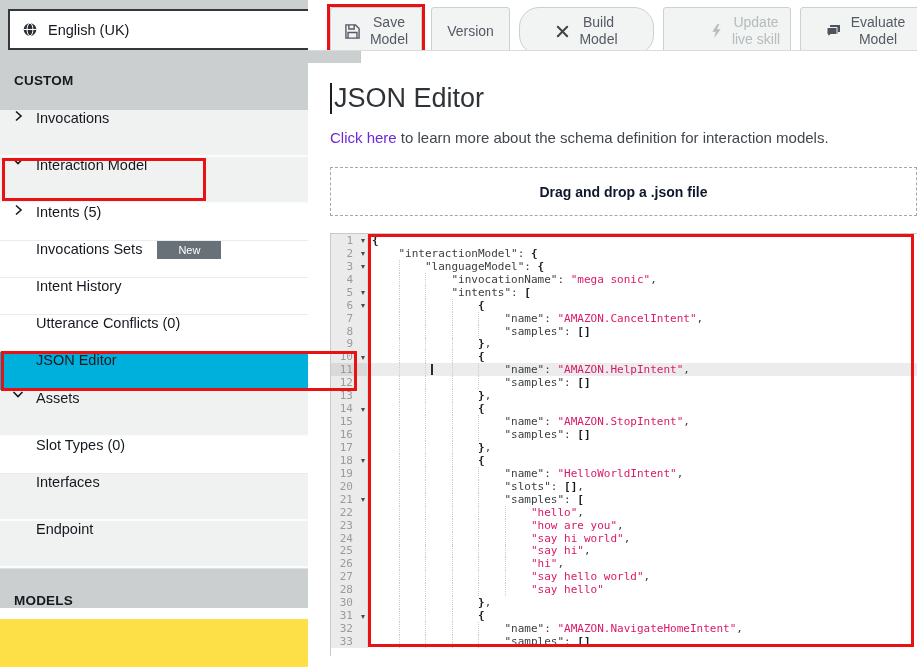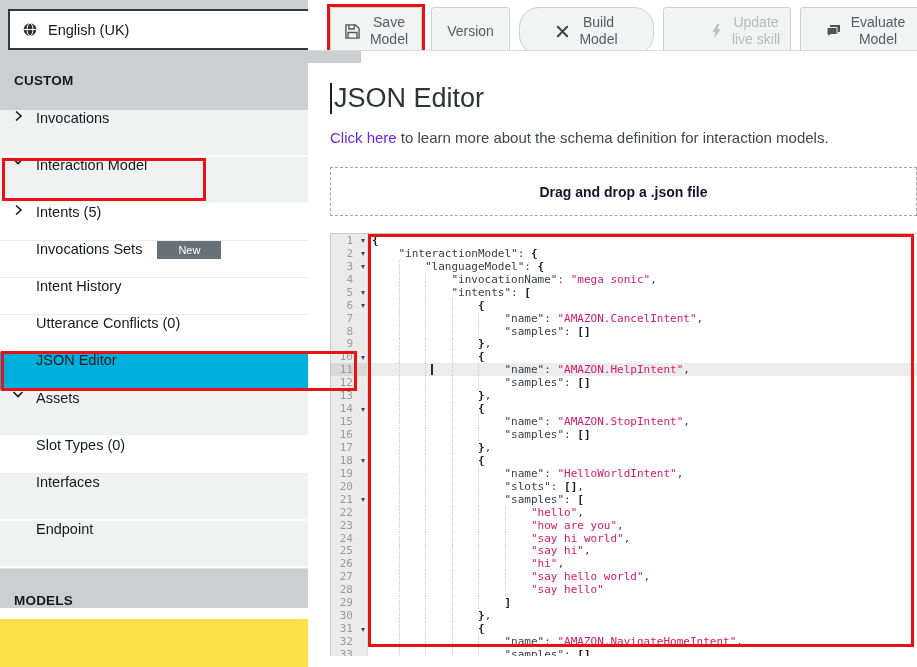--- a/index.html
+++ b/index.html
@@ -340,24 +340,20 @@
           </div>
           <div class="ed-line">
             <div class="gutter-cell">27</div>
             <div class="code-cell"><span class="ind"></span><span class="ind"></span><span class="ind"></span><span class="ind"></span><span class="ind"></span><span class="ind"></span><span class="sv">"say hello world"</span><span class="sp">,</span></div>
           </div>
           <div class="ed-line">
             <div class="gutter-cell">28</div>
             <div class="code-cell"><span class="ind"></span><span class="ind"></span><span class="ind"></span><span class="ind"></span><span class="ind"></span><span class="ind"></span><span class="sv">"say hello"</span></div>
           </div>
           <div class="ed-line">
-            <div class="gutter-cell">29</div>
-            <div class="code-cell"><span class="ind"></span><span class="ind"></span><span class="ind"></span><span class="ind"></span><span class="ind"></span><span class="sb">]</span></div>
-          </div>
-          <div class="ed-line">
             <div class="gutter-cell">30</div>
             <div class="code-cell"><span class="ind"></span><span class="ind"></span><span class="ind"></span><span class="ind"></span><span class="sb">}</span><span class="sp">,</span></div>
           </div>
           <div class="ed-line">
             <div class="gutter-cell">31<span class="fold">▾</span></div>
             <div class="code-cell"><span class="ind"></span><span class="ind"></span><span class="ind"></span><span class="ind"></span><span class="sb">{</span></div>
           </div>
           <div class="ed-line">
             <div class="gutter-cell">32</div>
             <div class="code-cell"><span class="ind"></span><span class="ind"></span><span class="ind"></span><span class="ind"></span><span class="ind"></span><span class="sk">"name"</span><span class="sp">: </span><span class="sv">"AMAZON.NavigateHomeIntent"</span><span class="sp">,</span></div>

